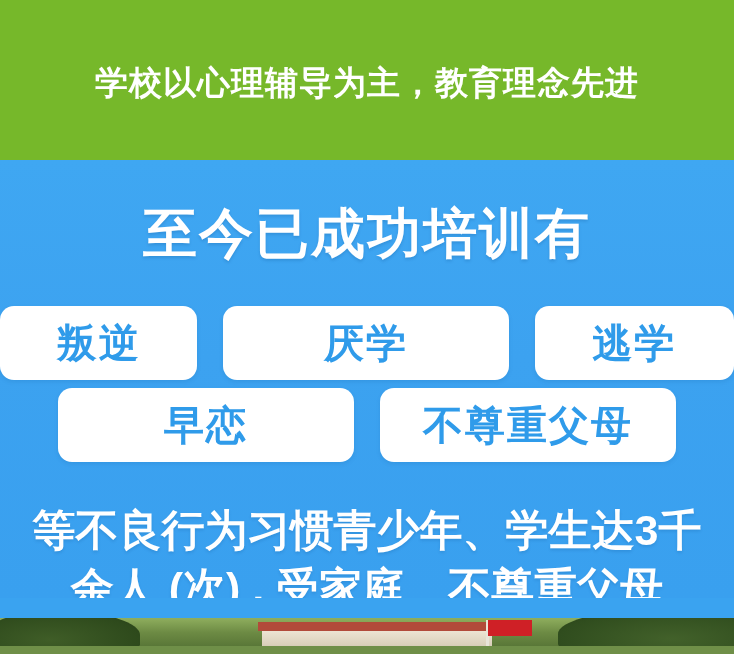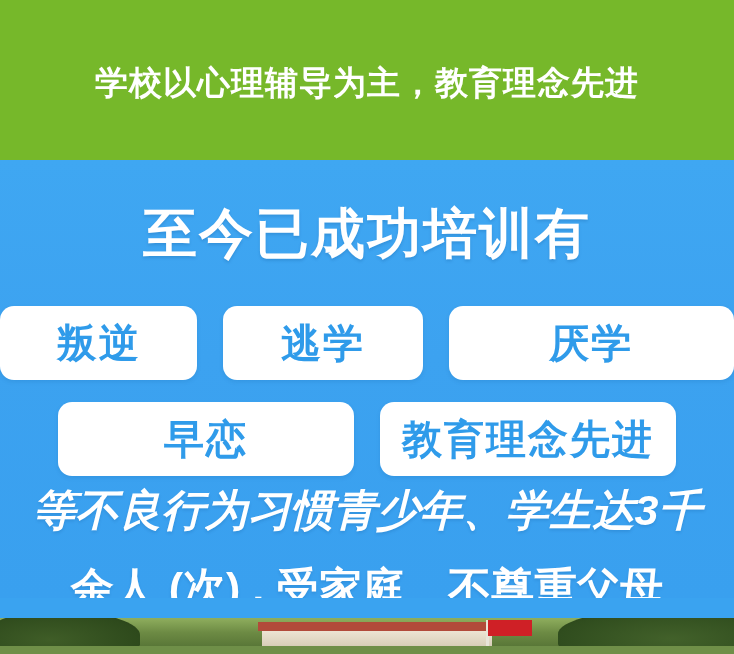--- a/index.html
+++ b/index.html
@@ -73,21 +73,21 @@
   
   .pill-row {
     position: absolute;
     left: 0;
     width: 734px;
     display: flex;
     justify-content: center;
     gap: 26px;
   }
   .pill-row.row1 { top: 146px; }
-  .pill-row.row2 { top: 242px; border-radius: 24px; }
+  .pill-row.row2 { top: 228px; border-radius: 24px; }
 
   .pill {
     background: #ffffff;
     border-radius: 14px;
     height: 74px;
     display: flex;
     align-items: center;
     justify-content: center;
     color: #2f9bea;
     font-size: 40px;
@@ -107,21 +107,21 @@
     left: 0;
     width: 734px;
     text-align: center;
     color: #ffffff;
     font-size: 43px;
     font-weight: bold;
     letter-spacing: 0px;
     white-space: nowrap;
     text-shadow: 0 2px 3px rgba(0, 60, 120, 0.15);
   }
-  .slogan.l1 { top: 322px; font-style: italic; }
+  .slogan.l1 { top: 342px; }
   .slogan.l2 { top: 400px; }
 
   
   .photo {
     position: absolute;
     left: 0;
     top: 618px;
     width: 734px;
     height: 36px;
     overflow: hidden;
@@ -186,27 +186,27 @@
   <div class="banner">
     <div class="banner-line">学校以心理辅导为主，教育理念先进</div>
   </div>
 
   <div class="blue">
 
     <div class="headline">至今已成功培训有</div>
 
     <div class="pill-row row1">
       <div class="pill w3">叛逆</div>
+      <div class="pill w2b">厌学</div>
       <div class="pill w2">逃学</div>
-      <div class="pill w2b">厌学</div>
     </div>
 
     <div class="pill-row row2">
       <div class="pill w4">早恋</div>
-      <div class="pill w4">教育理念先进</div>
+      <div class="pill w4">不尊重父母</div>
     </div>
 
     <div class="slogan l1">等不良行为习惯青少年、学生达3千</div>
     <div class="slogan l2">余人 (次) , 受家庭、不尊重父母</div>
 
   </div>
 
   <div class="photo">
     <div class="sky"></div>
     <div class="bldg"></div>

